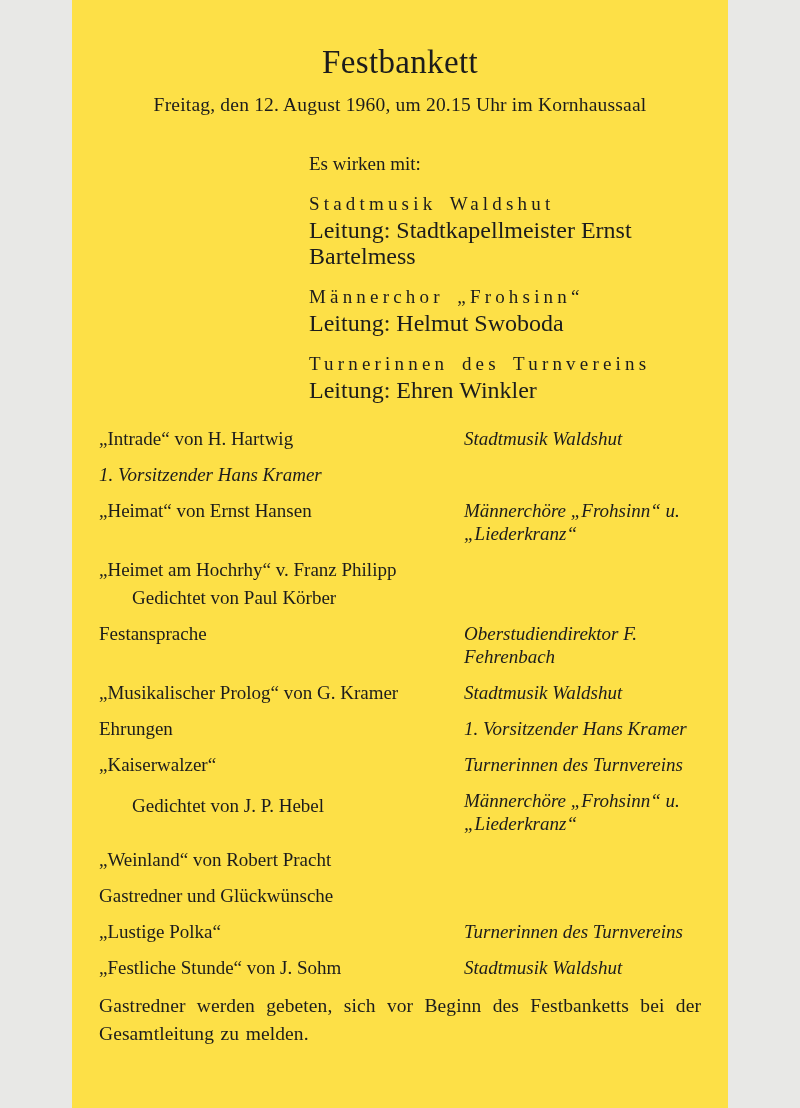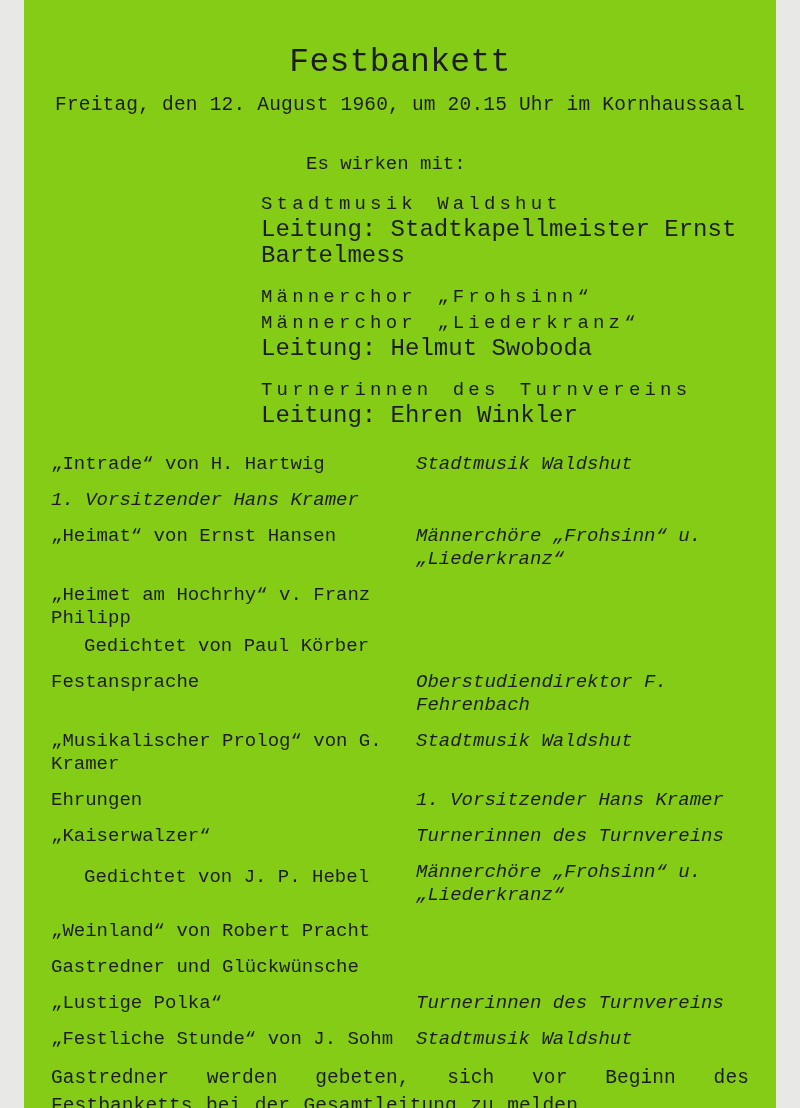--- a/index.html
+++ b/index.html
@@ -2,26 +2,26 @@
 <html><head>
 <meta charset="utf-8">
 <style>
   html, body {
     margin: 0;
     padding: 0;
     background: #e8e8e6;
   }
   .page {
     position: relative;
-    width: 752px;
+    width: 656px;
     height: 1108px;
     margin: 0 auto;
-    background: #84cc16;
+    background: #fde047;
     color: #1c1c1c;
-    font-family: Liberation Mono, monospace;
+    font-family: Liberation Serif, serif;
     box-sizing: border-box;
     padding: 44px 27px 40px 27px;
     overflow: hidden;
   }
   .title {
     font-size: 33px;
     font-weight: normal;
     text-align: center;
     margin: 0 0 13px 0;
     letter-spacing: 0.01em;
@@ -33,21 +33,20 @@
     letter-spacing: 0.01em;
   }
   .participants {
     margin-left: 210px;
     margin-bottom: 24px;
   }
   .participants .intro {
     font-size: 19px;
     line-height: 24px;
     margin-bottom: 8px;
-    margin-left: 45px;
   }
   .group {
     margin-top: 15px;
   }
   .group-name {
     font-size: 19px;
     line-height: 26px;
     letter-spacing: 0.22em;
     word-spacing: 0.25em;
   }
@@ -101,21 +100,20 @@
   <div class="participants">
     <div class="intro">Es wirken mit:</div>
 
     <div class="group">
       <div class="group-name">Stadtmusik Waldshut</div>
       <div class="group-leader">Leitung: Stadtkapellmeister Ernst Bartelmess</div>
     </div>
 
     <div class="group">
       <div class="group-name">Männerchor „Frohsinn“</div>
-      <div class="group-name">Männerchor „Liederkranz“</div>
       <div class="group-leader">Leitung: Helmut Swoboda</div>
     </div>
 
     <div class="group">
       <div class="group-name">Turnerinnen des Turnvereins</div>
       <div class="group-leader">Leitung: Ehren Winkler</div>
     </div>
   </div>
 
   <div class="program">

